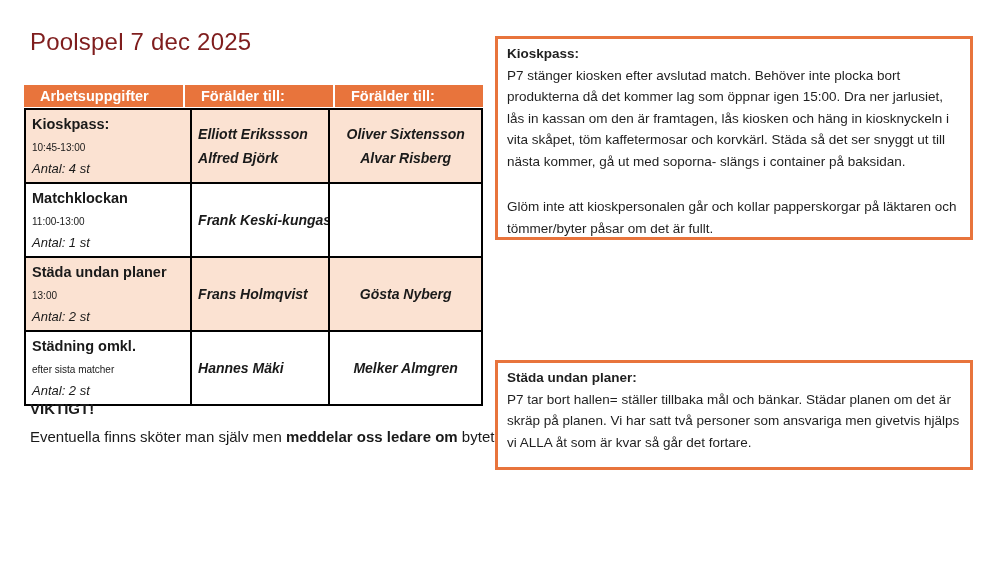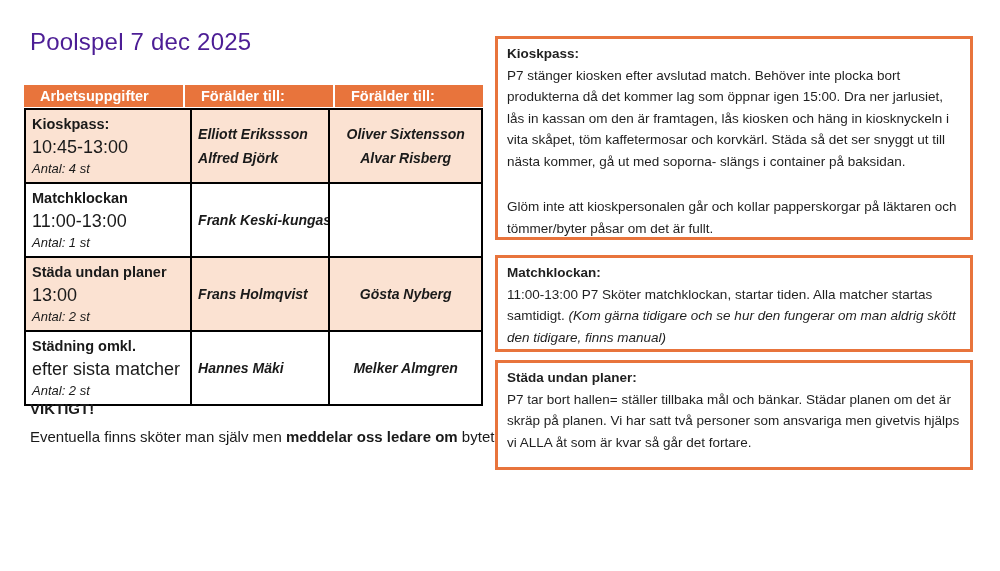--- a/index.html
+++ b/index.html
@@ -1,21 +1,21 @@
 <!DOCTYPE html>
 <html><head>
 <meta charset="utf-8">
 <style>
   * { margin: 0; padding: 0; box-sizing: border-box; }
   html, body { width: 1000px; height: 571px; background: #ffffff;
     font-family: "Liberation Sans", sans-serif; color: #1a1a1a; }
   #stage { position: relative; width: 1000px; height: 571px; overflow: hidden; background: #fff; }
 
   .page-title { position: absolute; left: 30px; top: 28px; font-size: 24px;
-    color: #4c1d95; letter-spacing: 0.2px; }
+    color: #7f1d1d; letter-spacing: 0.2px; }
 
   
   .sched { position: absolute; left: 24px; top: 85px; width: 459px; }
   .sched-head { display: flex; height: 22px; margin-bottom: 1px; }
   .sched-head .hcell { background: #e8743c; color: #ffffff; font-weight: bold;
     font-size: 14.5px; line-height: 22px; padding-left: 16px; }
   .hcell.c1 { width: 161px; border-right: 2px solid #fff; }
   .hcell.c2 { width: 150px; border-right: 2px solid #fff; }
   .hcell.c3 { width: 148px; }
 
@@ -23,21 +23,21 @@
   table.sched-body td { border: 2px solid #000; vertical-align: middle; overflow: hidden; }
   td.colA { width: 161px; }
   td.colB { width: 134px; }
   td.colC { width: 148px; text-align: center; }
   tr.peach td { background: #fbe2d2; }
   tr.r1 { height: 72px; } tr.r2 { height: 64px; }
   tr.r3 { height: 66px; } tr.r4 { height: 71px; margin-top: 38px; }
 
   .taskcell { padding: 3px 6px; }
   .task-title { font-weight: bold; font-size: 14.5px; line-height: 23px; white-space: nowrap; }
-  .task-sub   { font-size: 18px; line-height: 23px; white-space: nowrap; }
+  .task-sub   { font-size: 10px; line-height: 23px; white-space: nowrap; }
   .task-antal { font-style: italic; font-size: 13px; line-height: 20px; white-space: nowrap; }
   .namecell { padding: 2px 6px; font-weight: bold; font-style: italic;
     font-size: 14px; }
   .name-line { line-height: 24px; white-space: nowrap; }
 
   
   .viktigt { position: absolute; left: 30px; top: 398px; width: 470px; }
   .viktigt-title { font-weight: bold; font-size: 15px; line-height: 22px; margin-bottom: 4px; }
   .viktigt-text { font-size: 15px; line-height: 25px; }
   .viktigt-text .b { font-weight: bold; }
@@ -136,24 +136,20 @@
     <div class="viktigt-title">VIKTIGT!</div>
     <div class="viktigt-text"><span>Eventuella finns sköter man själv men </span><span class="b">meddelar oss ledare om</span><span> bytet.</span></div>
   </div>
 
   <div class="ibox" id="ibox-0">
     <div class="ibox-title">Kioskpass:</div>
     <div class="para">P7 stänger kiosken efter avslutad match. Behöver inte plocka bort produkterna då det kommer lag som öppnar igen 15:00. Dra ner jarlusiet, lås in kassan om den är framtagen, lås kiosken och häng in kiosknyckeln i vita skåpet, töm kaffetermosar och korvkärl. Städa så det ser snyggt ut till nästa kommer, gå ut med soporna- slängs i container på baksidan.</div>
     <div class="para">Glöm inte att kioskpersonalen går och kollar papperskorgar på läktaren och tömmer/byter påsar om det är fullt.</div>
   </div>
 
-  <div class="ibox" id="ibox-1">
-    <div class="ibox-title">Matchklockan:</div>
-    <div class="para"><span>11:00-13:00 P7 Sköter matchklockan, startar tiden. Alla matcher startas samtidigt. </span><span class="it">(Kom gärna tidigare och se hur den fungerar om man aldrig skött den tidigare, finns manual)</span></div>
-  </div>
 
   <div class="ibox" id="ibox-2">
     <div class="ibox-title">Städa undan planer:</div>
     <div class="para">P7 tar bort hallen= ställer tillbaka mål och bänkar. Städar planen om det är skräp på planen. Vi har satt två personer som ansvariga men givetvis hjälps vi ALLA åt som är kvar så går det fortare.</div>
   </div>
 
 
 </div>
 
 </body></html>

